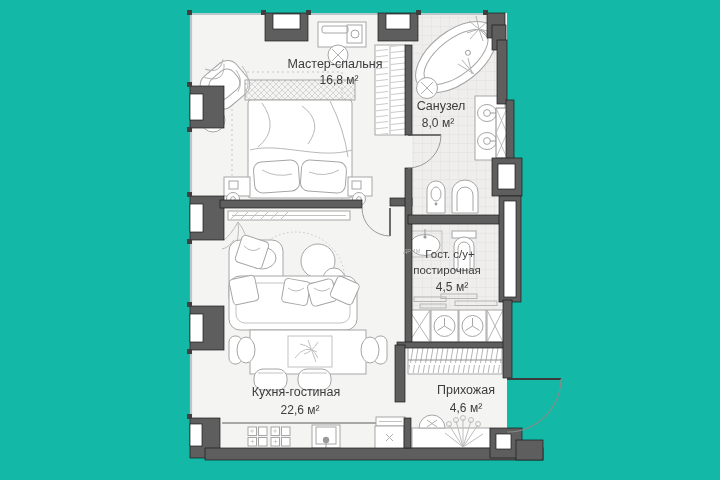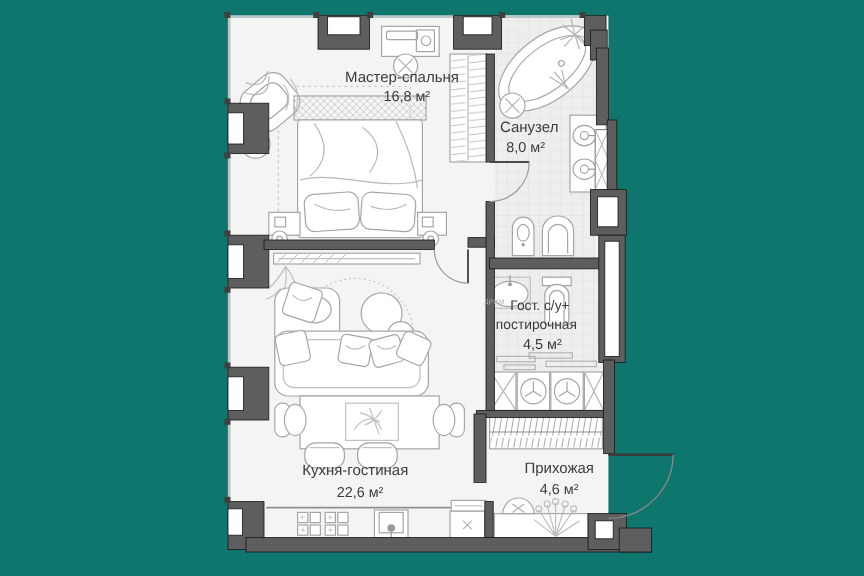--- a/index.html
+++ b/index.html
@@ -1,16 +1,16 @@
 <!DOCTYPE html>
 <html><head>
 <meta charset="utf-8">
 <style>
   html,body{margin:0;padding:0;background:#fff;}
-  .stage{position:relative;width:720px;height:480px;background:#0f766e;overflow:hidden;
+  .stage{position:relative;width:720px;height:480px;background:#14b8a6;overflow:hidden;
          font-family:"Liberation Sans", sans-serif;}
   svg{display:block}
   text{font-family:"Liberation Sans", sans-serif; fill:#3c3c3c;}
   .room-label{font-size:12.5px;}
   .room-area{font-size:12px;}
   .room-label-sm{font-size:11.5px;}
   .tiny-label{font-size:5.5px; fill:#b2b2b2; letter-spacing:.4px;}
 </style>
 </head>
 <body>

